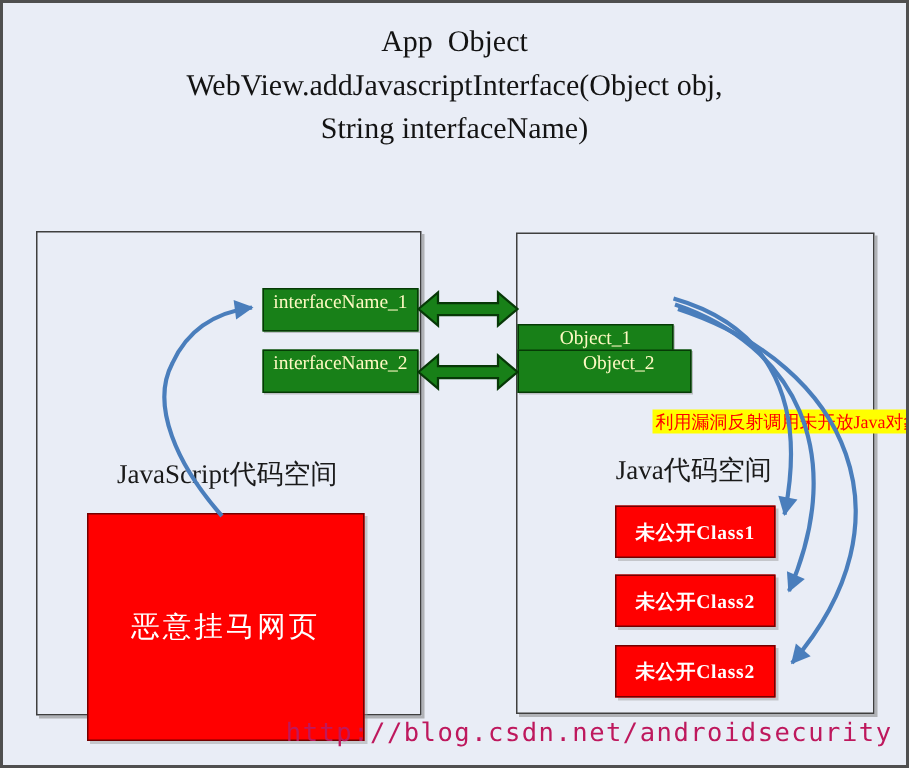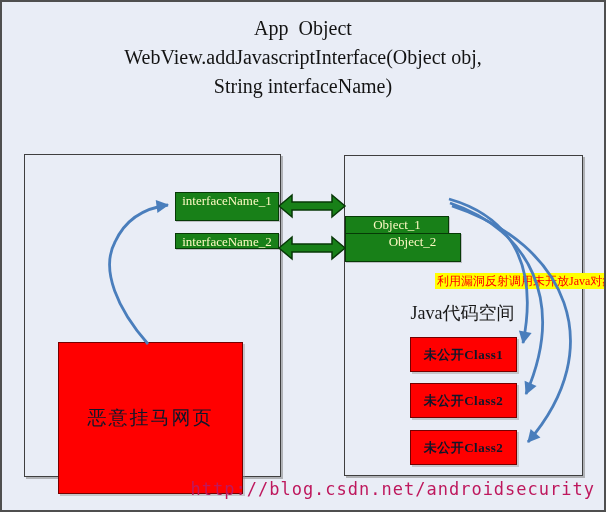--- a/index.html
+++ b/index.html
@@ -29,33 +29,33 @@
     position:absolute;
     background:#188018;
     border:1px solid #063a06;
     color:#fef9c3;
     font-size:13px;
     display:flex; align-items:flex-start; justify-content:center;
     box-sizing:border-box;
     box-shadow:1px 1px 0 rgba(120,120,120,.4);
   }
   .if1 { left:173px; top:190px; width:104px; height:29px; }
-  .if2 { left:173px; top:231px; width:104px; height:16px; }
+  .if2 { left:173px; top:231px; width:104px; height:29px; }
   .ob1 { left:343px; top:190px; width:104px; height:29px;margin-top:24px; }
   .ob2 { left:343px; top:231px; width:116px; height:29px;padding-left:19px; }
 
   .space-label { position:absolute; text-align:center; font-size:18px; color:#1a1a1a; }
   .js-label   { left:22px;  top:302px; width:255px; }
   .java-label { left:342px; top:299px; width:237px; }
 
   .rbox {
     position:absolute;
     background:#ff0000;
     border:1px solid #740000;
-    color:#0f172a;
+    color:#ffffff;
     display:flex; align-items:center; justify-content:center;
     box-sizing:border-box;
     box-shadow:2px 2px 0 rgba(150,150,150,.45);
   }
   .malicious { left:56px; top:340px; width:185px; height:152px; font-size:19px; letter-spacing:2px; }
   .cls { left:408px; width:107px; height:35px; font-size:13px; font-weight:bold; letter-spacing:.5px; }
   .cls1 { top:335px; } .cls2 { top:381px; } .cls3 { top:428px; }
 
   .annotation {
     position:absolute; left:433px; top:271px;
@@ -91,20 +91,21 @@
   <div class="gbox if2">
     <span>interfaceName_2</span>
   </div>
   <div class="gbox ob1">
     <span>Object_1</span>
   </div>
   <div class="gbox ob2">
     <span>Object_2</span>
   </div>
 
+  <div class="space-label js-label">JavaScript代码空间</div>
   <div class="space-label java-label">Java代码空间</div>
 
   <div class="rbox malicious">
     <span>恶意挂马网页</span>
   </div>
 
   <div class="rbox cls cls1">
     <span>未公开Class1</span>
   </div>
   <div class="rbox cls cls2">

